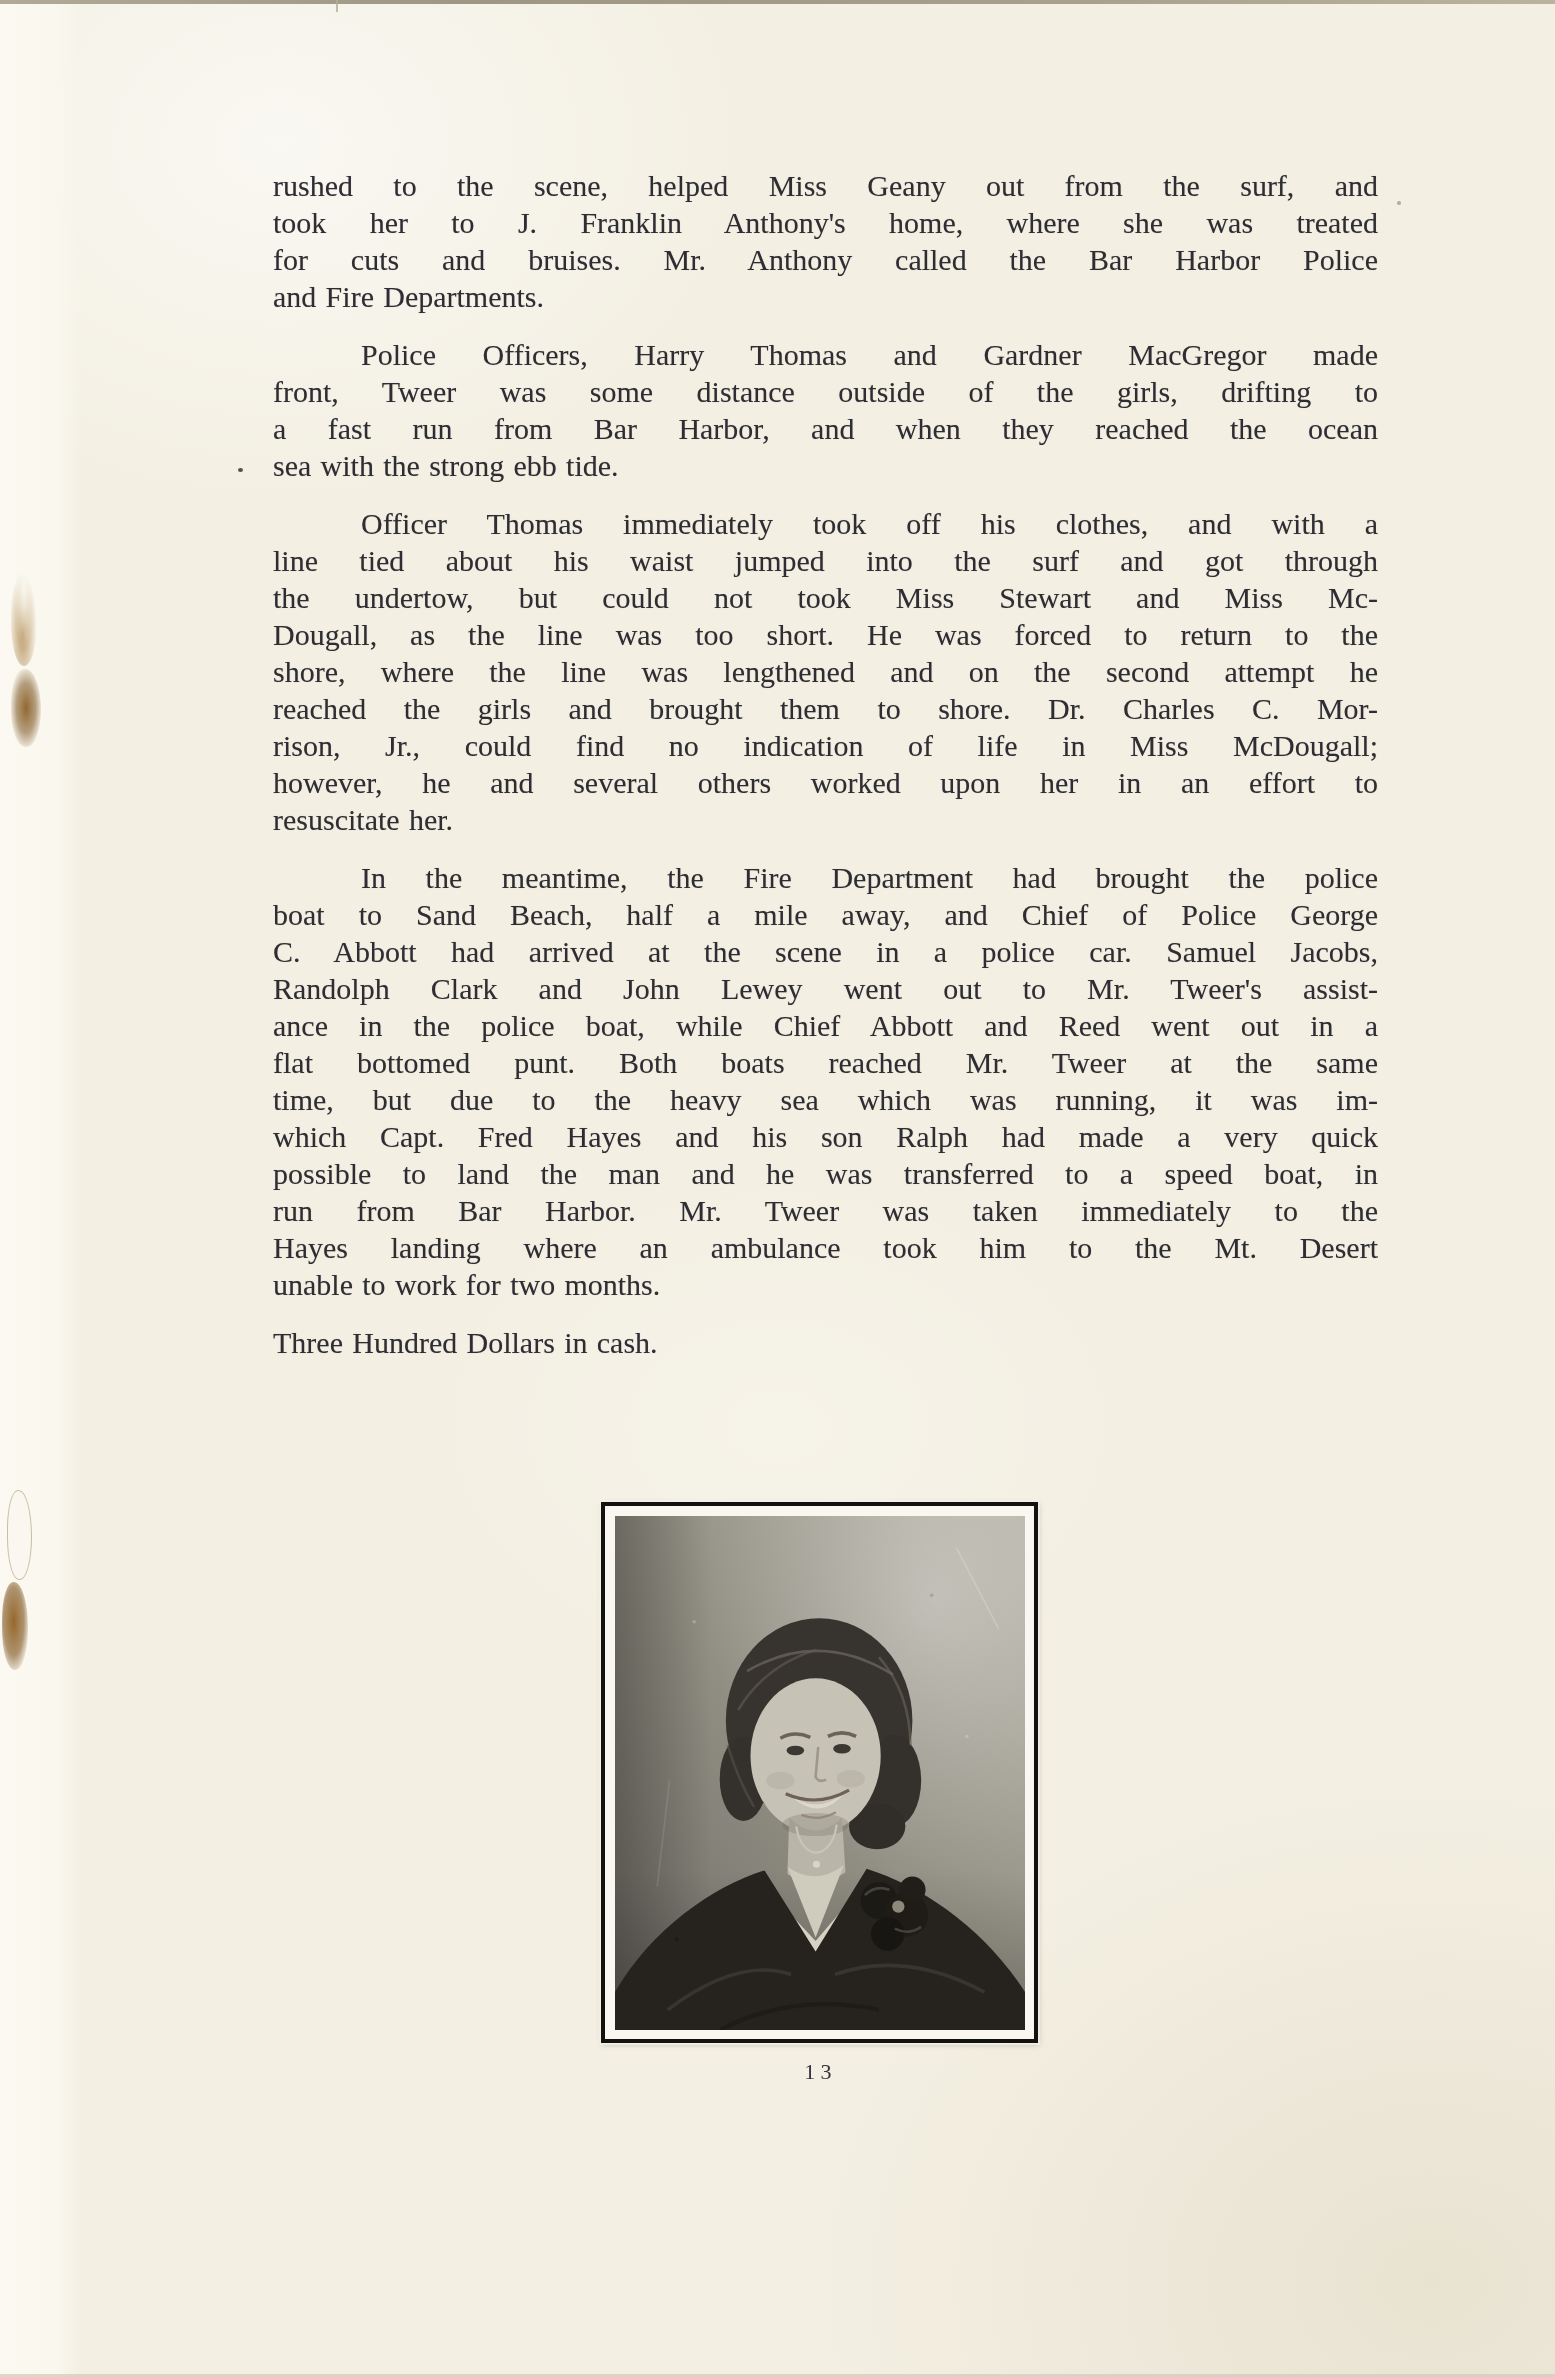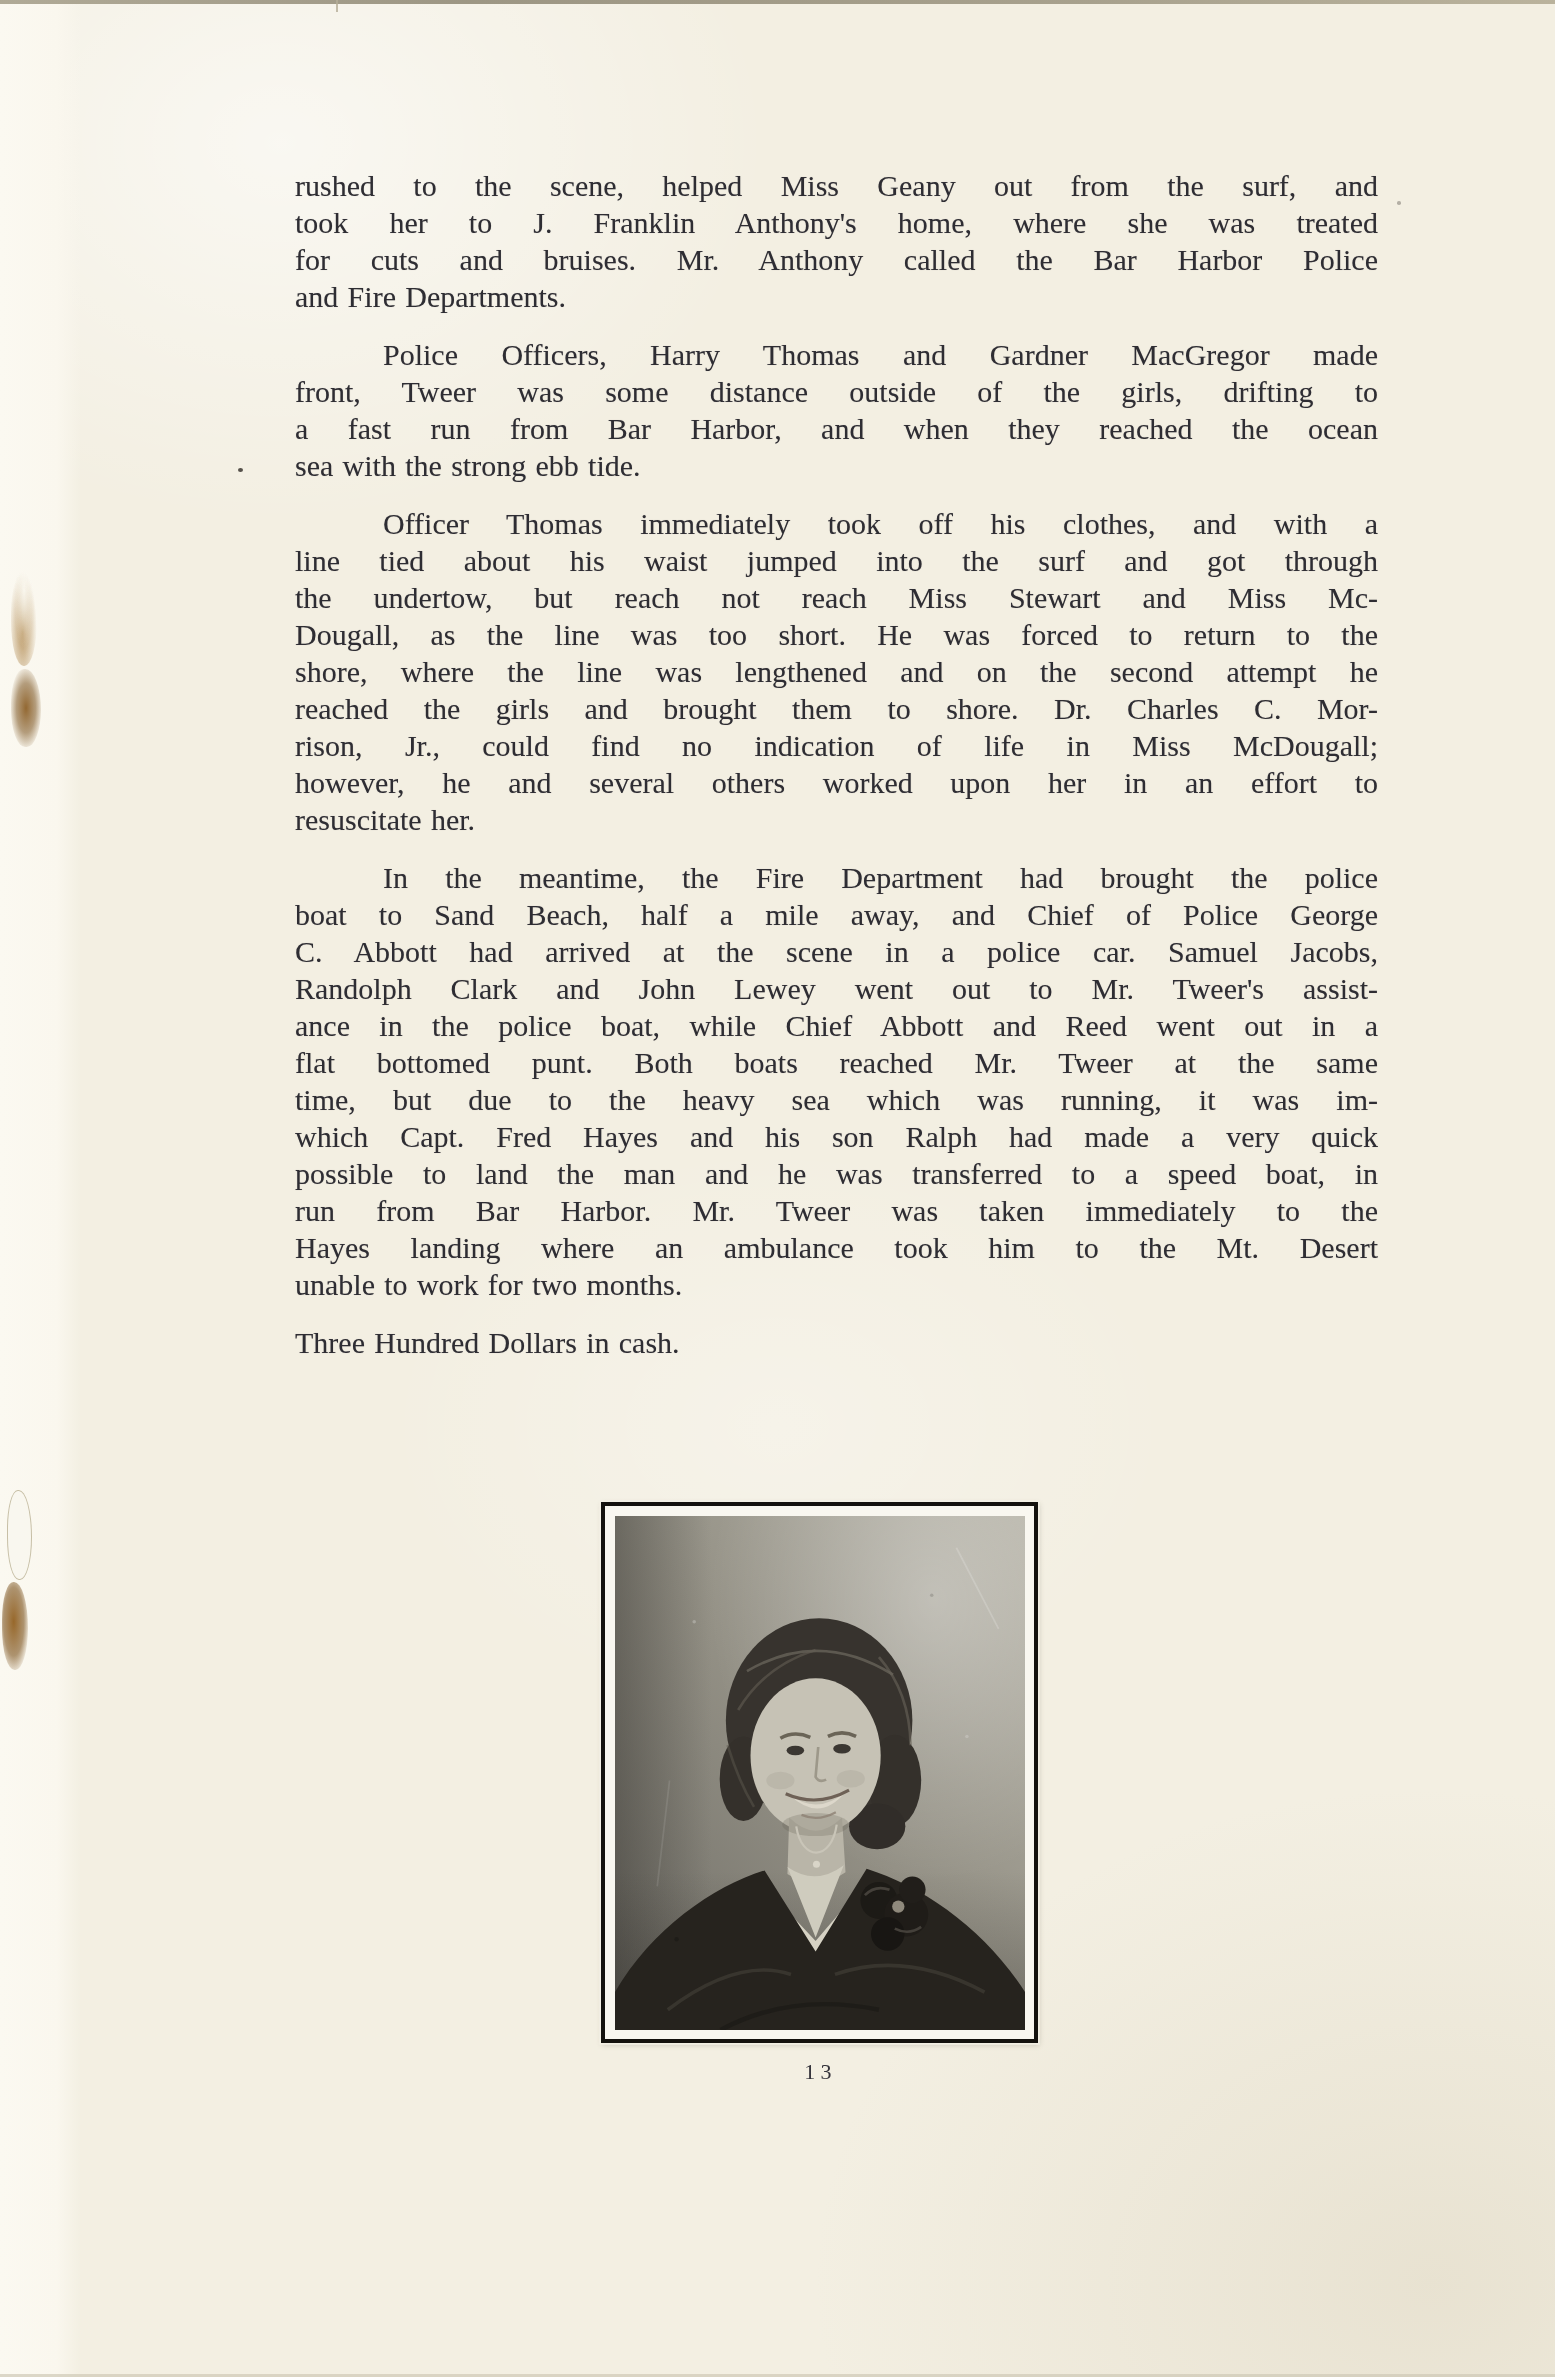--- a/index.html
+++ b/index.html
@@ -47,21 +47,21 @@
   .speck.p1{left:238px;top:468px;width:5.3px;height:4.4px;}
   .speck.p2{left:1397px;top:201px;width:3.5px;height:3.5px;opacity:.4;}
 
   
   .text-block{
     position:absolute;left:273px;top:167px;width:1105px;
     font-size:30px;line-height:37px;color:#2e2d33;
     text-shadow:0 0 0.9px rgba(46,45,51,.25);
   }
   .para{margin:0 0 21px 0;}
-  .line{text-align:justify;text-align-last:justify;word-spacing:1.8px;margin-left:22px;}
+  .line{text-align:justify;text-align-last:justify;word-spacing:1.8px;}
   .line.last{text-align-last:left;}
   .line.indent{padding-left:88px;}
 
   
   .photo-frame{
     position:absolute;left:601px;top:1502px;width:410px;height:514px;
     background:#f9f7f0;
     border:4.4px solid #14120e;
     padding:9.7px;
     box-shadow:0 0 0 1.8px rgba(244,241,230,.9), 0.9px 1.8px 5.3px rgba(80,74,60,.25);
@@ -99,21 +99,21 @@
       </div>
       <div class="para">
         <div class="line indent">Police Officers, Harry Thomas and Gardner MacGregor made</div>
         <div class="line">front, Tweer was some distance outside of the girls, drifting to</div>
         <div class="line">a fast run from Bar Harbor, and when they reached the ocean</div>
         <div class="line last">sea with the strong ebb tide.</div>
       </div>
       <div class="para">
         <div class="line indent">Officer Thomas immediately took off his clothes, and with a</div>
         <div class="line">line tied about his waist jumped into the surf and got through</div>
-        <div class="line">the undertow, but reach not reach Miss Stewart and Miss Mc-</div>
+        <div class="line">the undertow, but could not took Miss Stewart and Miss Mc-</div>
         <div class="line">Dougall, as the line was too short. He was forced to return to the</div>
         <div class="line">shore, where the line was lengthened and on the second attempt he</div>
         <div class="line">reached the girls and brought them to shore. Dr. Charles C. Mor-</div>
         <div class="line">rison, Jr., could find no indication of life in Miss McDougall;</div>
         <div class="line">however, he and several others worked upon her in an effort to</div>
         <div class="line last">resuscitate her.</div>
       </div>
       <div class="para">
         <div class="line indent">In the meantime, the Fire Department had brought the police</div>
         <div class="line">boat to Sand Beach, half a mile away, and Chief of Police George</div>

